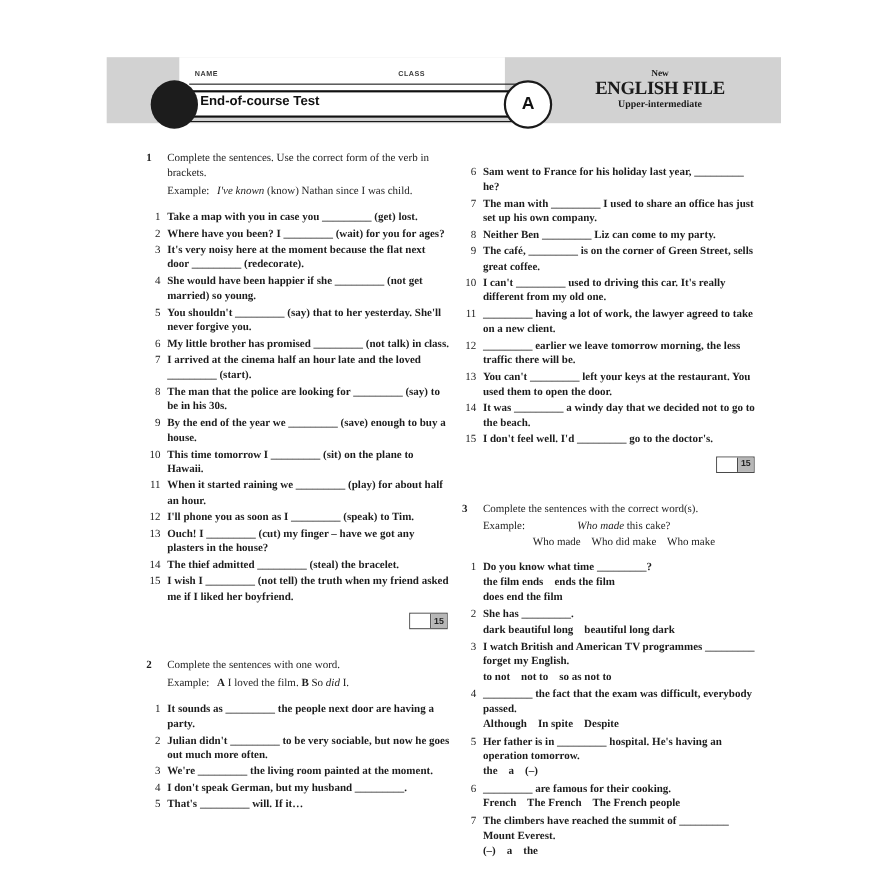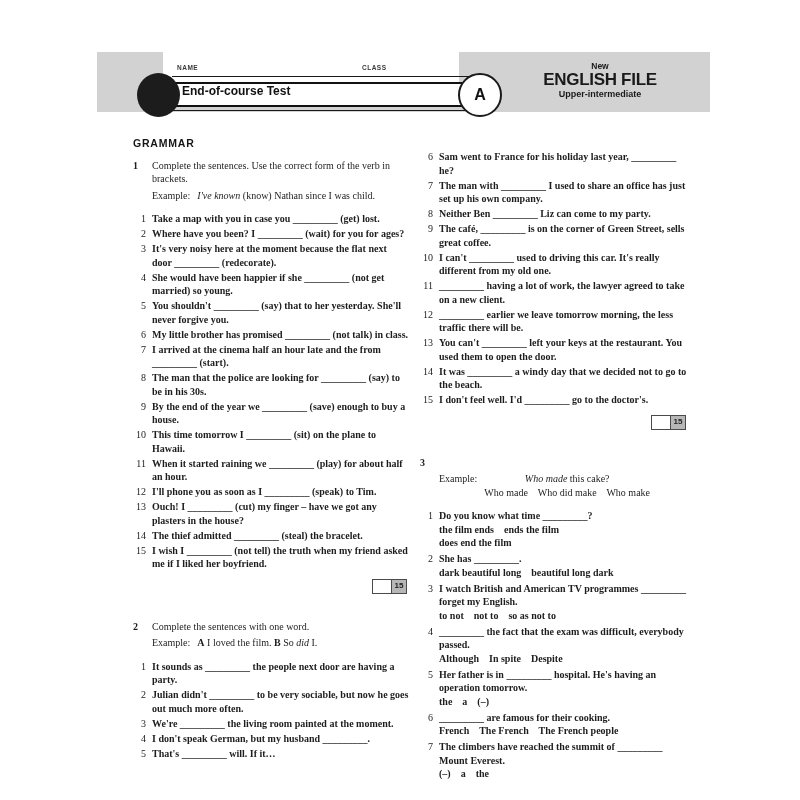--- a/index.html
+++ b/index.html
@@ -21,21 +21,21 @@
             display:flex;align-items:flex-start;}
   .titlebar span{font-family:"Liberation Sans",sans-serif;font-weight:bold;font-size:12px;
                  margin-left:10px;color:#111;}
   .blackdot{position:absolute;left:137px;top:73px;width:43px;height:44px;border-radius:50%;
             background:#1c1c1c;}
   .vcircle{position:absolute;left:458px;top:73px;width:40px;height:40px;border-radius:50%;
            background:#ffffff;border:2px solid #1a1a1a;display:flex;align-items:center;
            justify-content:center;}
   .vcircle span{font-family:"Liberation Sans",sans-serif;font-weight:bold;font-size:16px;color:#111;}
   .brand{position:absolute;left:520px;top:61px;width:160px;text-align:center;color:#1a1a1a;
-         font-family:Liberation Sans, sans-serif;}
+         font-family:Liberation Serif, serif;}
   .brand-new{font-size:8.5px;font-weight:bold;}
   .brand-title{font-size:17px;font-weight:800;letter-spacing:-.3px;line-height:18px;}
   .brand-level{font-size:9px;font-weight:bold;line-height:10px;}
 
   
   .col{position:absolute;font-size:10px;line-height:13.5px;}
   .col-left{left:133px;top:137px;width:276px;}
   .col-right{left:420px;top:150px;width:268px;}
   .grammar-h{font-family:"Liberation Sans",sans-serif;font-weight:bold;font-size:10.5px;
              letter-spacing:.8px;margin-bottom:8px;color:#151515;}
@@ -74,21 +74,20 @@
   <div class="vcircle">
     <span>A</span>
   </div>
   <div class="brand">
     <div class="brand-new">New</div>
     <div class="brand-title">ENGLISH FILE</div>
     <div class="brand-level">Upper-intermediate</div>
   </div>
 
   <div class="col col-left" id="colL">
-    <div class="grammar-h">GRAMMAR</div>
   <div class="exercise">
         <div class="ex-head">
           <span class="num">1</span>
           <span class="txt">Complete the sentences. Use the correct form of the verb in brackets.</span>
         </div>
         <div class="example">
           <span class="exlabel">Example:</span>
           <span><span class="seg-u">I've known</span><span> (know) Nathan since I was child.</span></span>
         </div>
         <div class="item">
@@ -110,21 +109,21 @@
         <div class="item">
           <span class="num">5</span>
           <span class="txt">You shouldn't _________ (say) that to her yesterday. She'll never forgive you.</span>
         </div>
         <div class="item">
           <span class="num">6</span>
           <span class="txt">My little brother has promised _________ (not talk) in class.</span>
         </div>
         <div class="item">
           <span class="num">7</span>
-          <span class="txt">I arrived at the cinema half an hour late and the from _________ (start).</span>
+          <span class="txt">I arrived at the cinema half an hour late and the loved _________ (start).</span>
         </div>
         <div class="item">
           <span class="num">8</span>
           <span class="txt">The man that the police are looking for _________ (say) to be in his 30s.</span>
         </div>
         <div class="item">
           <span class="num">9</span>
           <span class="txt">By the end of the year we _________ (save) enough to buy a house.</span>
         </div>
         <div class="item">
@@ -230,20 +229,21 @@
           <span class="txt">I don't feel well. I'd _________ go to the doctor's.</span>
         </div>
         <div class="scorebox">
           <div class="cell-blank"></div>
           <div class="cell-score">15</div>
         </div>
       </div>
       <div class="exercise ex3 gap-before-ex">
         <div class="ex-head">
           <span class="num">3</span>
+          <span class="txt">Complete the sentences with the correct word(s).</span>
         </div>
         <div class="example">
           <span class="exlabel">Example:</span>
           <span><span class="seg-u">Who made</span><span> this cake?</span><span class="opt">Who made    Who did make    Who make</span></span>
         </div>
         <div class="item">
           <span class="num">1</span>
           <span class="txt">Do you know what time _________?<span class="opt">the film ends    ends the film</span><span class="opt">does end the film</span></span>
         </div>
         <div class="item">

